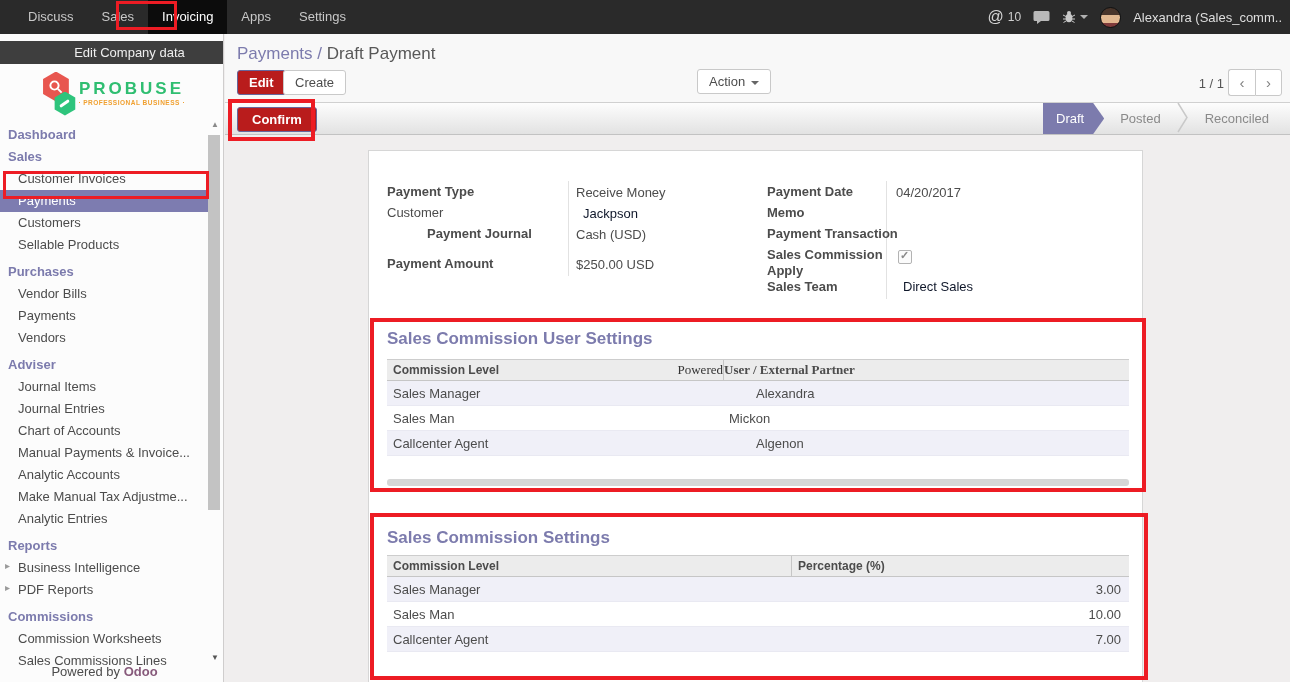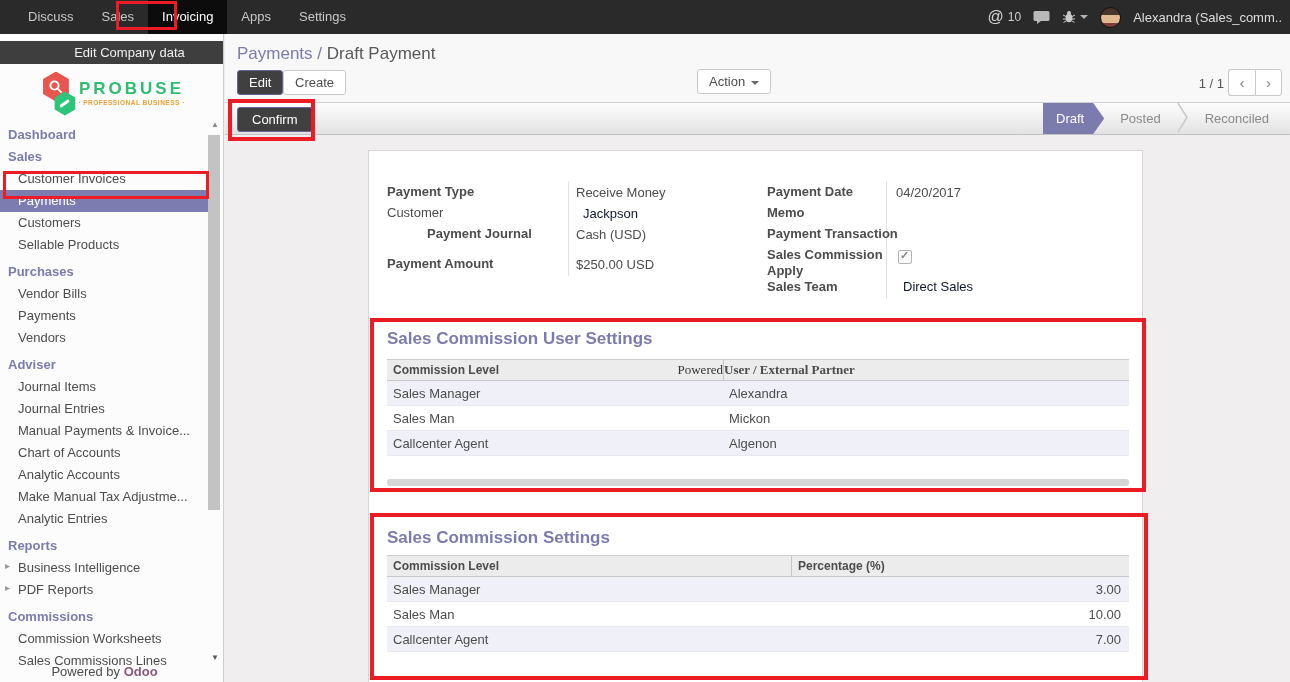--- a/index.html
+++ b/index.html
@@ -56,21 +56,21 @@
   .powered { position:absolute; bottom:3px; left:0; width:209px; text-align:center; font-size:13px; color:#4c4c4c; }
   .powered b { color:#875a7b; }
 
   
   .panel { position:absolute; left:225px; top:34px; right:0; height:68px; background:#f8f8f8; }
   .breadcrumb { position:absolute; left:12px; top:10px; font-size:17px; }
   .bc-parent { color:#7c7bad; cursor:pointer; }
   .bc-current { color:#585858; }
   .btn { font-size:13px; border-radius:3px; border:1px solid #c9c9c9; background:#fff; color:#4c4c4c;
          padding:4px 11px; cursor:pointer; display:inline-block; }
-  .btn-primary { background:#404040; border-color:#67669c; color:#fff; }
+  .btn-primary { background:#b91c1c; border-color:#67669c; color:#fff;font-weight:bold; }
   .btn-edit { position:absolute; left:12px; top:36px; }
   .btn-create { position:absolute; left:58px; top:36px; }
   .btn-action { position:absolute; left:472px; top:35px; }
   .btn-caret { width:0; height:0; border-left:4px solid transparent; border-right:4px solid transparent;
                border-top:4px solid #666; display:inline-block; margin-left:6px; vertical-align:middle; }
   .pager-count { position:absolute; right:66px; top:42px; font-size:13px; color:#555; }
   .pager-btns { position:absolute; right:8px; top:35px; display:flex; }
   .pager-btn { width:27px; height:27px; background:#fff; border:1px solid #c9c9c9; color:#808080;
                font-size:15px; display:flex; align-items:center; justify-content:center; cursor:pointer; }
   .pager-prev { border-radius:3px 0 0 3px; border-right:none; }
@@ -105,21 +105,21 @@
   .tbl-title { position:absolute; left:18px; font-size:17px; font-weight:bold; color:#7c7bad; }
   .etable { position:absolute; left:18px; width:742px; font-size:13px; }
   .ehead { display:flex; height:22px; background:#ececec; border-top:1px solid #cdcdcd;
            border-bottom:1px solid #c6c6c6; align-items:center; font-size:12px; font-weight:bold; color:#4c4c4c; }
   .ehead .hc { height:100%; display:flex; align-items:center; padding-left:6px; cursor:pointer;gap:44px; }
   .hc + .hc { border-left:1px solid #c6c6c6; }
   .serif { font-family:"Liberation Serif", serif; font-size:13px; }
   .serif.reg { font-weight:normal; color:#333; }
   .hc-flex { justify-content:space-between; padding-right:0 !important; }
   .erow { display:flex; height:25px; align-items:center; border-bottom:1px solid #e9e9f2; cursor:pointer; }
-  .erow.odd { background:#f0f0f8; }
+  .erow.odd { background:#f0f0f8;gap:27px; }
   .erow .c { padding-left:6px; }
   .num { text-align:right; padding-right:8px; }
   .hscroll { position:absolute; left:18px; width:742px; height:7px; background:#d6d6d6; border-radius:3px; }
 </style>
 </head>
 <body>
 
 <div id="screen">
 
   <div class="topbar">
@@ -190,22 +190,22 @@
       <div class="nav-item selected">Payments</div>
       <div class="nav-item">Customers</div>
       <div class="nav-item">Sellable Products</div>
       <div class="nav-heading gap">Purchases</div>
       <div class="nav-item">Vendor Bills</div>
       <div class="nav-item">Payments</div>
       <div class="nav-item">Vendors</div>
       <div class="nav-heading gap">Adviser</div>
       <div class="nav-item">Journal Items</div>
       <div class="nav-item">Journal Entries</div>
+      <div class="nav-item">Chart of Accounts</div>
       <div class="nav-item">Manual Payments &amp; Invoice...</div>
-      <div class="nav-item">Chart of Accounts</div>
       <div class="nav-item">Analytic Accounts</div>
       <div class="nav-item">Make Manual Tax Adjustme...</div>
       <div class="nav-item">Analytic Entries</div>
       <div class="nav-heading gap">Reports</div>
       <div class="nav-item">
         <span class="exp-arrow">▸</span>
         <span>Business Intelligence</span>
       </div>
       <div class="nav-item">
         <span class="exp-arrow">▸</span>

